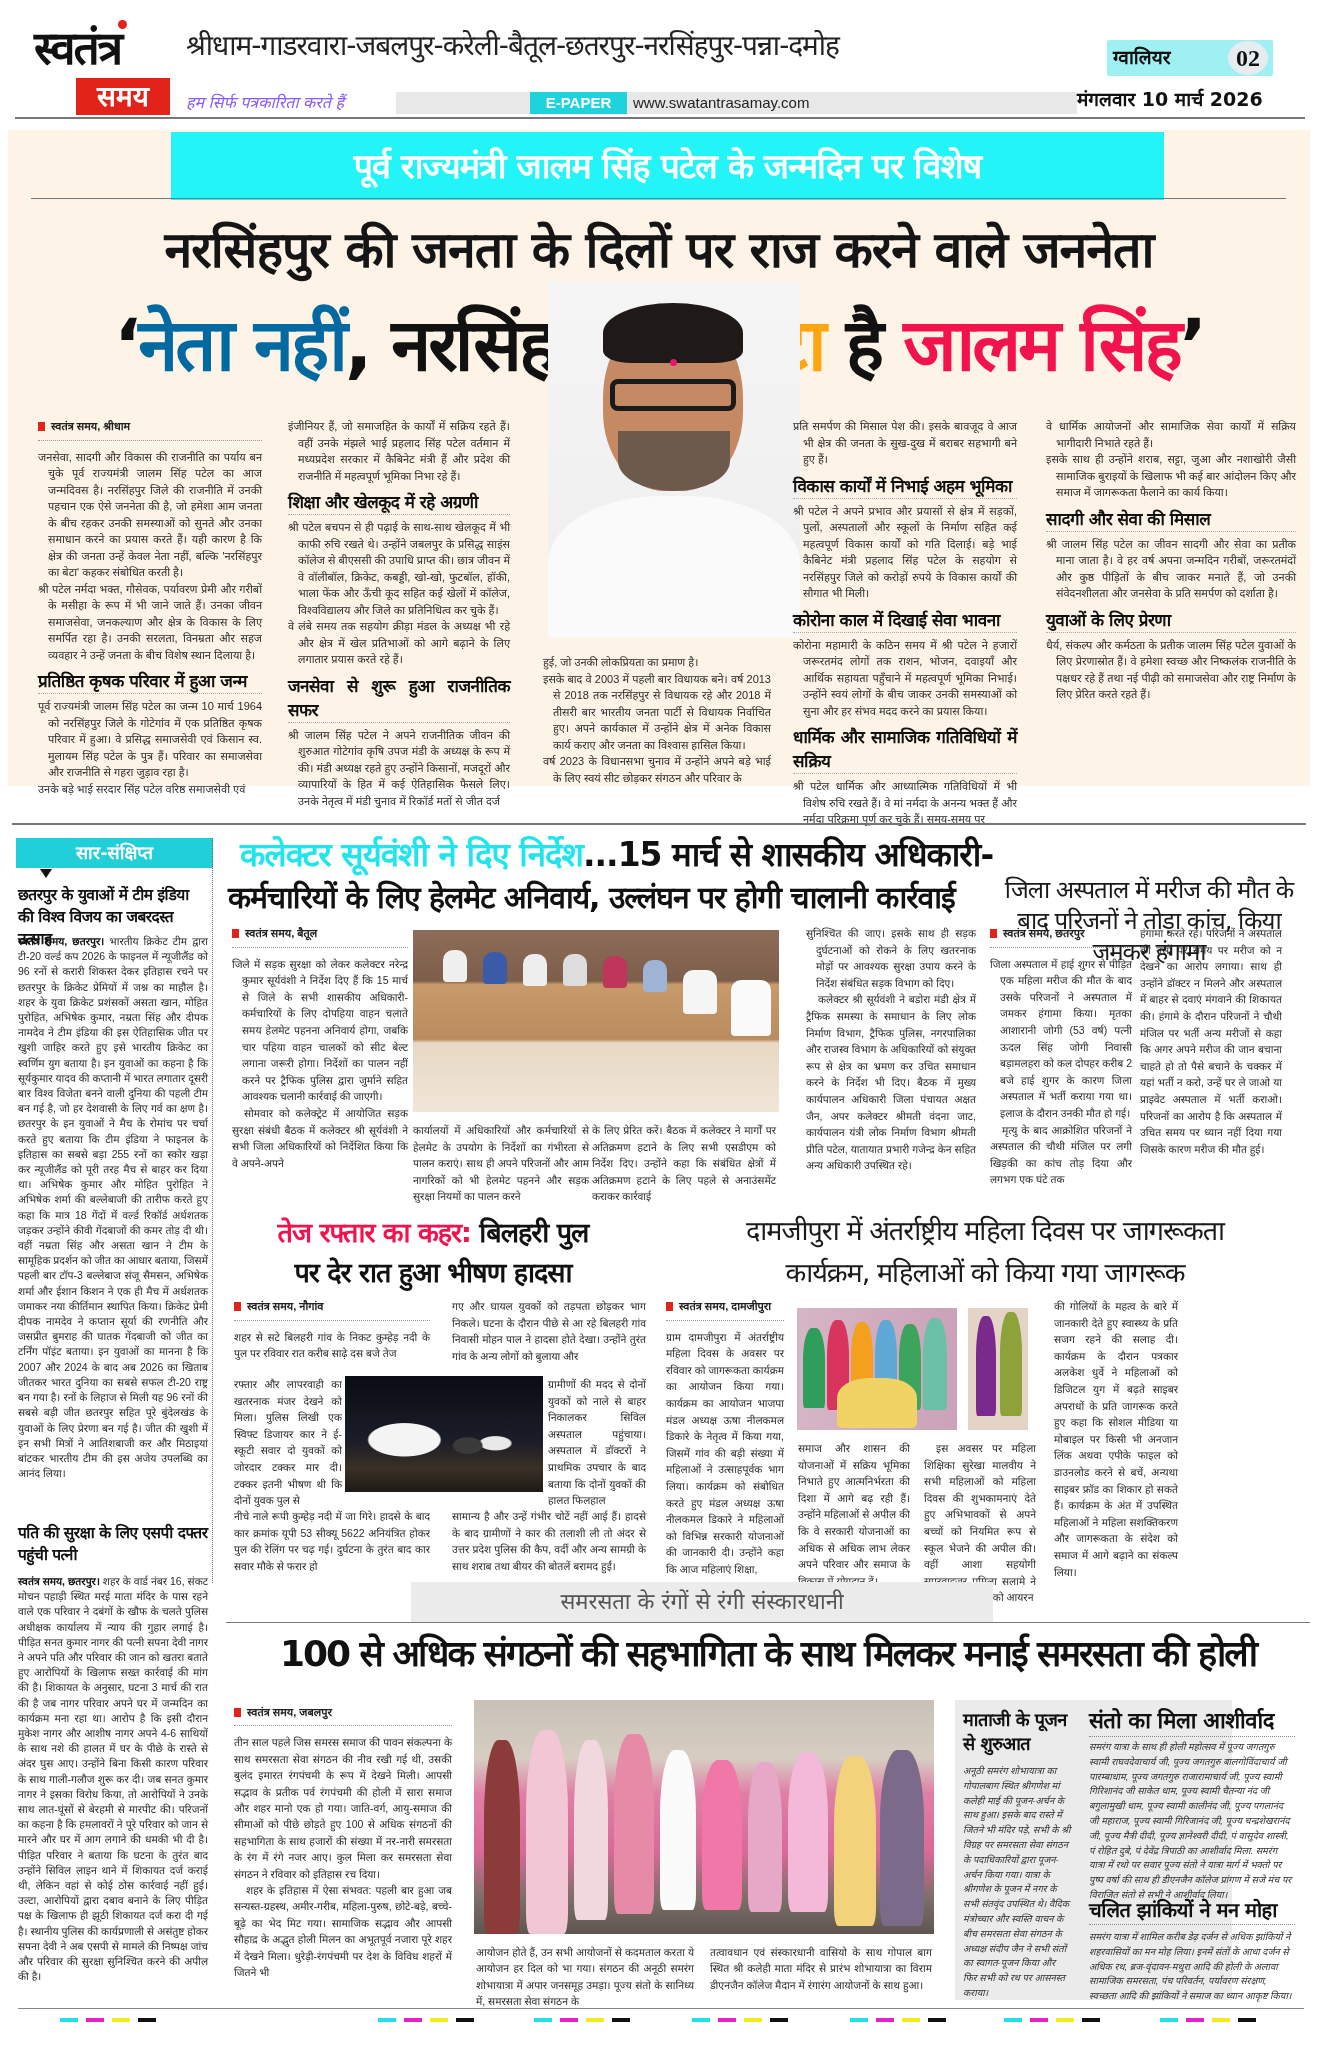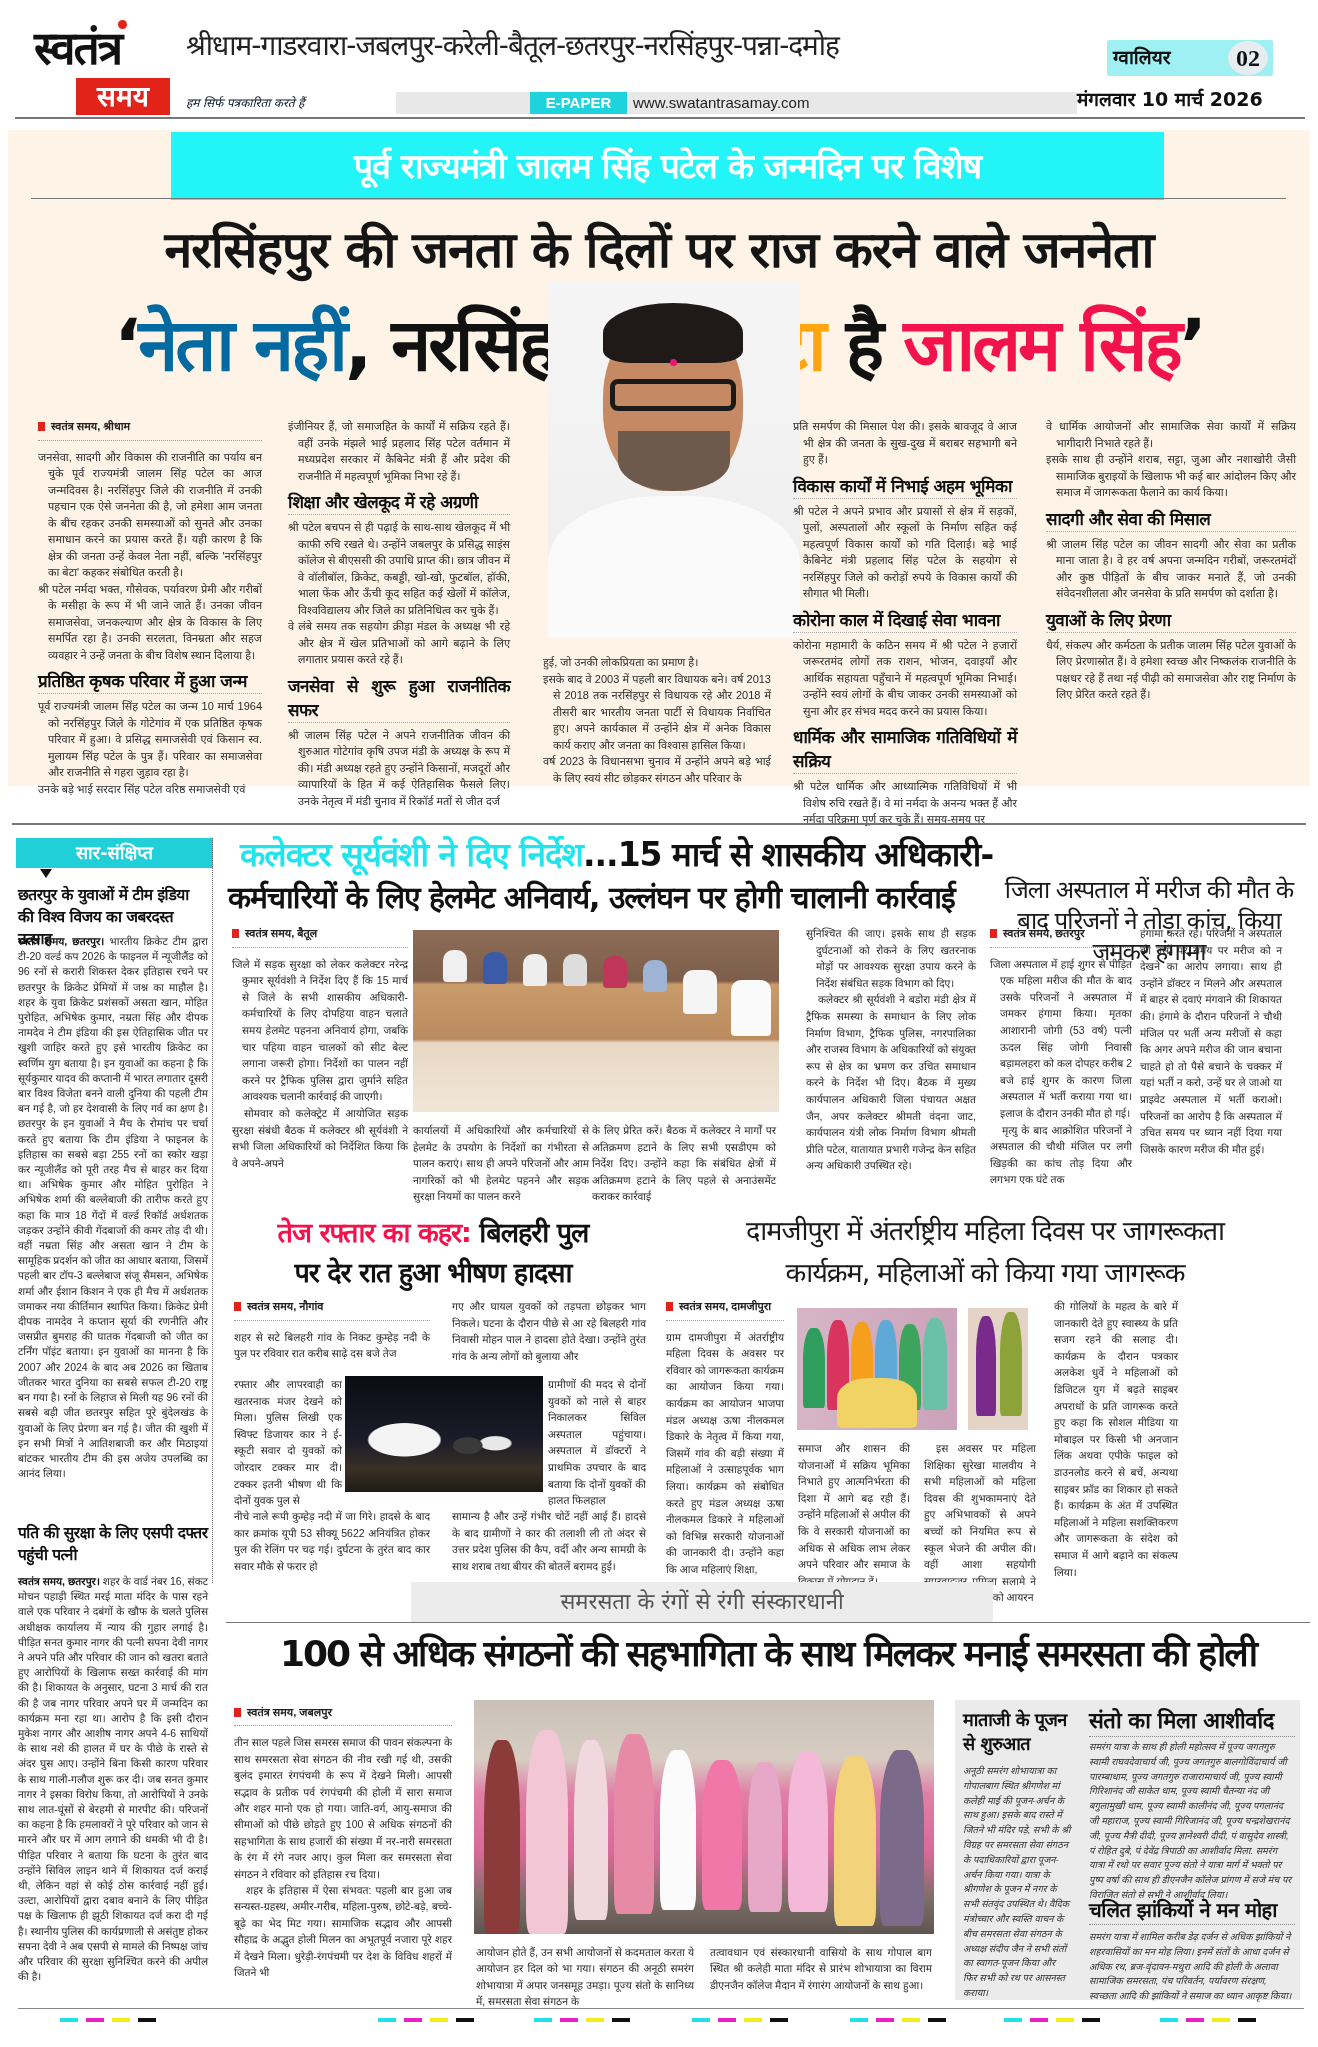--- a/index.html
+++ b/index.html
@@ -8,21 +8,21 @@
 
   
   .masthead { position: absolute; left: 0; top: 0; width: 1318px; height: 118px; }
   .logo-top { position: absolute; left: 34px; top: 22px; width: 136px; height: 52px; font-family: "DejaVu Sans", sans-serif; font-weight: 900; font-size: 46px; line-height: 52px; color: #111; letter-spacing: -2px; }
   .logo-dot { position: absolute; left: 118px; top: 20px; width: 9px; height: 9px; border-radius: 50%; background: #e2231a; }
   .logo-bottom { position: absolute; left: 76px; top: 78px; width: 94px; height: 37px; background: #e2231a; color: #fff; font-family: "DejaVu Sans", sans-serif; font-weight: 900; font-size: 28px; line-height: 37px; text-align: center; }
   .cities { position: absolute; left: 186px; top: 26px; font-family: "DejaVu Sans", sans-serif; font-size: 28px; line-height: 40px; color: #222; white-space: nowrap; letter-spacing: -1px; }
   .edition { position: absolute; left: 1107px; top: 40px; height: 36px; width: 166px; background: #9ff0f2; border-radius: 2px; }
   .edition-name { position: absolute; left: 6px; top: 4px; font-weight: 700; font-size: 19px; color: #111; font-family: "DejaVu Sans", sans-serif; }
   .edition-num { position: absolute; left: 121px; top: 1px; width: 40px; height: 34px; border-radius: 50%; background: #e6ecef; font-family: "Liberation Serif", serif; font-weight: 700; font-size: 24px; line-height: 34px; text-align: center; color: #111; }
-  .tagline-bar { position: absolute; left: 186px; top: 92px; width: 210px; height: 22px; font-style: italic; font-size: 12px; line-height: 22px; color: #0f172a; }
+  .tagline-bar { position: absolute; left: 186px; top: 92px; width: 210px; height: 22px; font-style: italic; font-size: 16px; line-height: 22px; color: #8b5cf6; }
   .grey-strip { position: absolute; left: 396px; top: 92px; width: 681px; height: 22px; background: #e8e8e8; }
   .epaper { position: absolute; left: 530px; top: 92px; width: 97px; height: 22px; background: #1fd3dd; color: #fff; font-weight: 700; font-size: 15px; line-height: 22px; text-align: center; }
   .site { position: absolute; left: 633px; top: 92px; font-size: 15px; line-height: 22px; color: #222; }
   .date { position: absolute; left: 1077px; top: 84px; font-family: "DejaVu Sans", sans-serif; font-weight: 700; font-size: 19px; line-height: 30px; color: #111; white-space: nowrap; }
   .mast-rule { position: absolute; left: 15px; top: 117px; width: 1290px; height: 2px; background: #777; }
 
   
   .feature { position: absolute; left: 8px; top: 130px; width: 1302px; height: 656px; background: #fdf3e6; }
   .feature-kicker { position: absolute; left: 163px; top: 2px; width: 993px; height: 68px; background: #22f4f7; color: #fff; font-family: "DejaVu Sans", sans-serif; font-weight: 700; font-size: 34px; line-height: 68px; text-align: center; letter-spacing: -1px; }
   .feature-rule { position: absolute; left: 23px; top: 68px; width: 1255px; height: 1px; background: #777; }
@@ -62,21 +62,21 @@
   .photo-meeting { background: linear-gradient(180deg, #8d6d58 0%, #7d5e4a 28%, #c99a6a 30%, #b98b5e 60%, #e8d8c4 62%, #f0e6d8 100%); }
   .photo-meeting .p { position: absolute; width: 24px; height: 32px; border-radius: 10px 10px 4px 4px; }
   .photo-car { background: radial-gradient(ellipse at 30% 55%, #f4f4f4 0 18%, transparent 19%), radial-gradient(ellipse at 62% 60%, #3a3a3a 0 8%, transparent 9%), radial-gradient(ellipse at 76% 58%, #e8e8e8 0 7%, transparent 8%), linear-gradient(180deg, #0b0d14 0%, #1a1c28 55%, #3a3026 80%, #1e1a16 100%); }
   .photo-women { background: linear-gradient(90deg, #d6b6c6 0%, #cba2b9 100%); }
   .photo-women .w { position: absolute; border-radius: 40% 40% 8% 8%; }
   .photo-holi { background: linear-gradient(180deg, #c9c1b8 0%, #d7cdc2 25%, #e07fa6 40%, #d86a98 65%, #7c6e68 85%, #5e5550 100%); }
   .photo-holi .h { position: absolute; border-radius: 40% 40% 10% 10%; }
 
   .grey-kicker { position: absolute; left: 411px; top: 1582px; width: 582px; height: 40px; background: #ececec; color: #555; font-family: "DejaVu Sans", sans-serif; font-size: 22px; line-height: 40px; text-align: center; }
 
-  .boxout { position: absolute; left: 955px; top: 1700px; width: 345px; height: 300px; background: #ebebeb; }
+  .boxout { position: absolute; left: 955px; top: 1700px; width: 277px; height: 300px; background: #ebebeb; }
   .boxout .bh { position: absolute; font-family: "DejaVu Sans", sans-serif; font-weight: 700; color: #111; letter-spacing: -0.5px; }
   .boxout .bt { position: absolute; font-style: italic; font-size: 9.5px; line-height: 14.8px; color: #333; }
 
   .reg { position: absolute; top: 2018px; height: 4px; width: 18px; }
   .c { background: #22e0e8; } .m { background: #e820c8; } .y { background: #f2ec18; } .k { background: #111; }
 </style>
 </head>
 <body>
 
 <header class="masthead">

